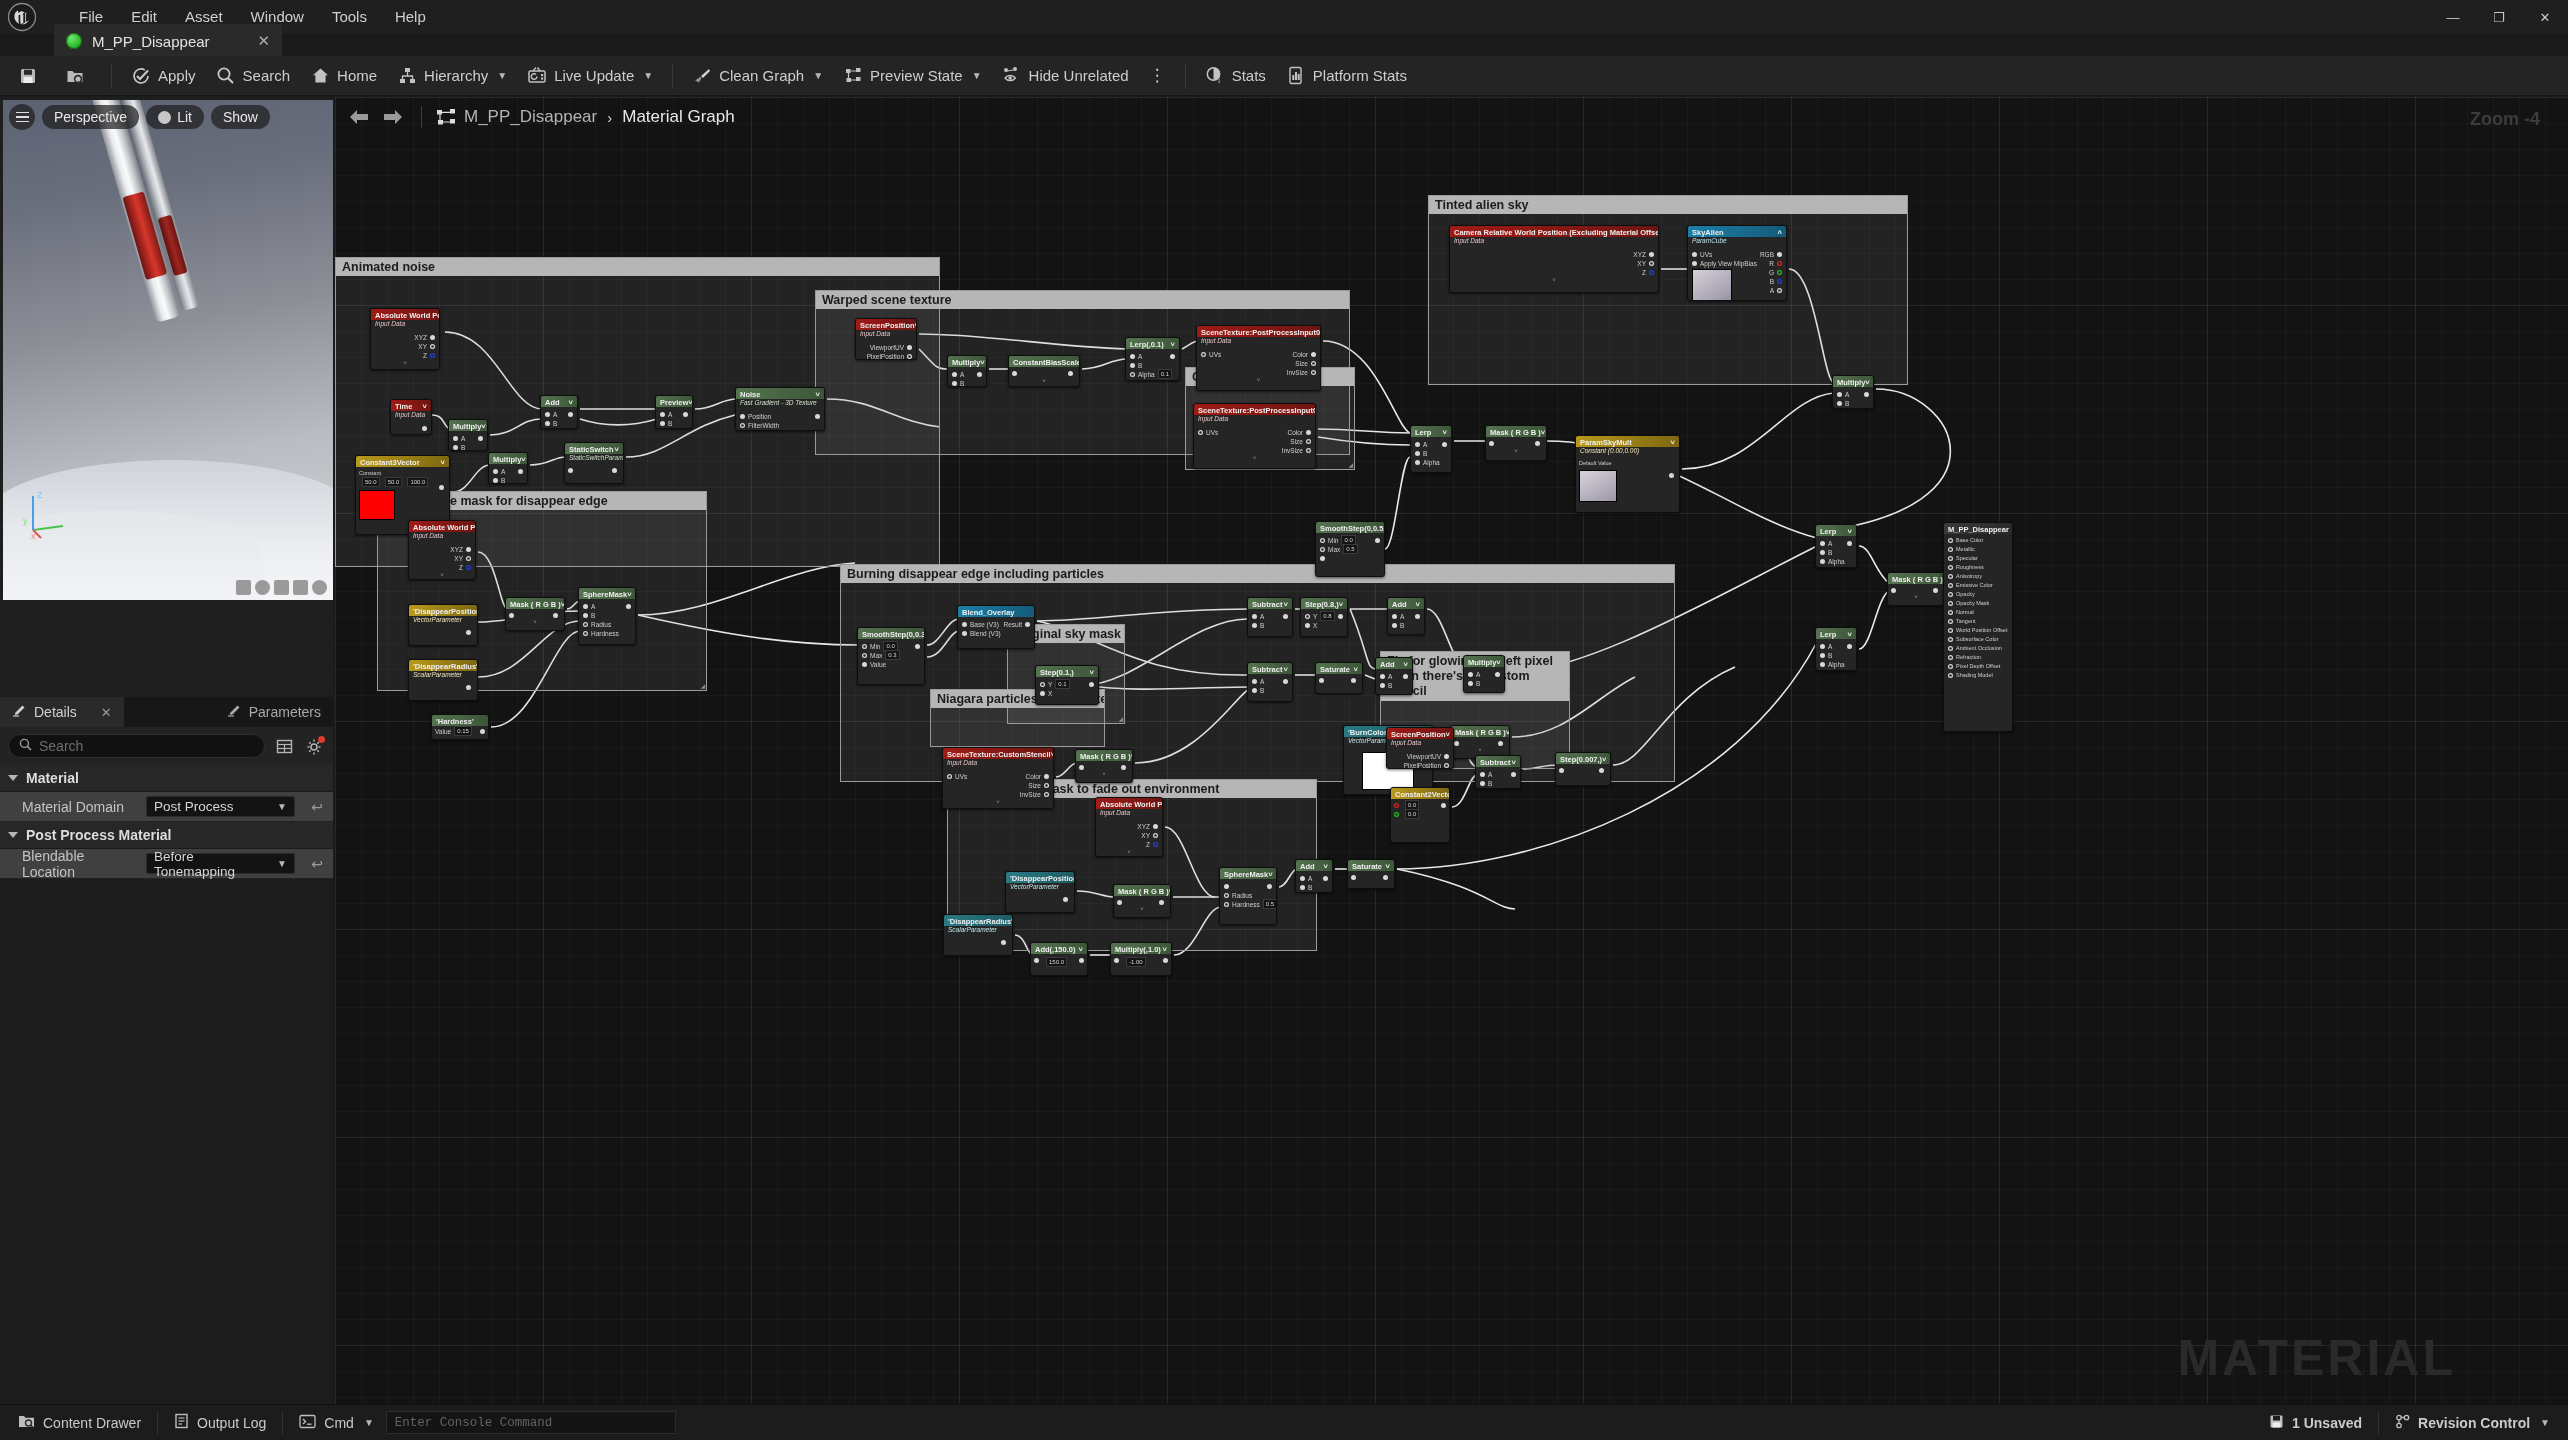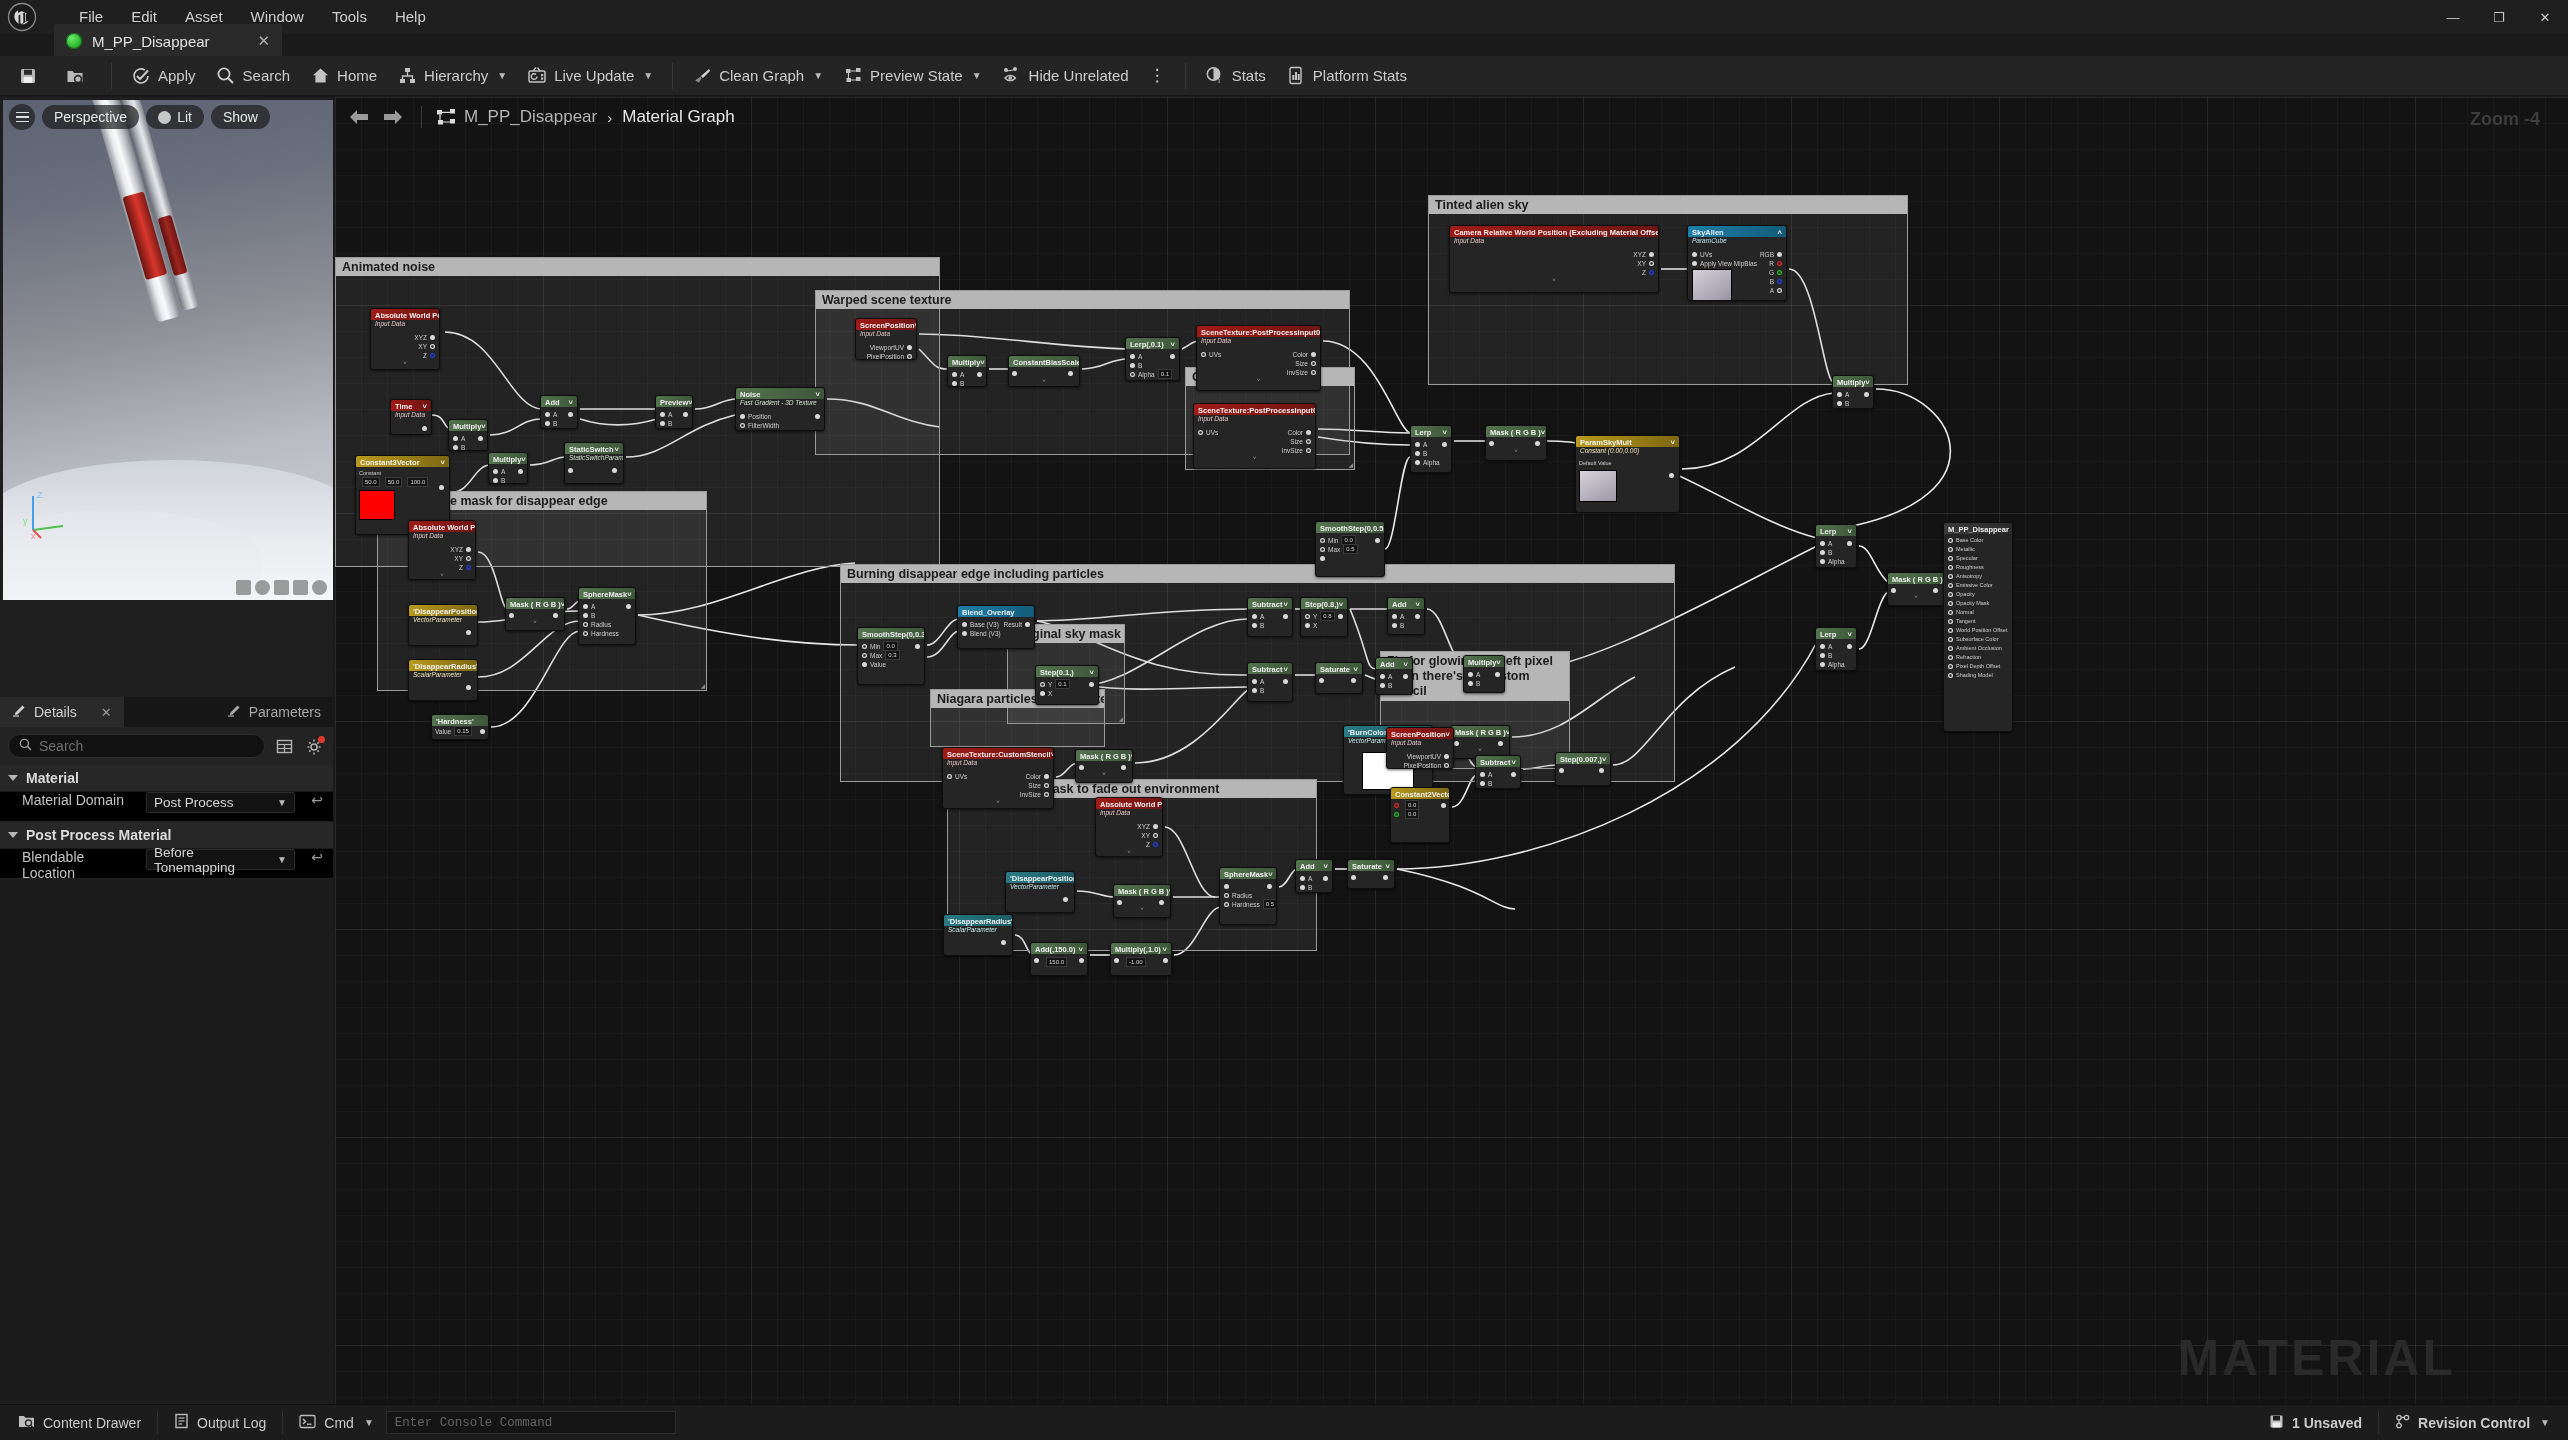--- a/index.html
+++ b/index.html
@@ -154,22 +154,22 @@
   .det-search .ph { font-size: 14px; color: #6e6e6e; }
   .det-icon-btn { width: 22px; height: 22px; display:flex; align-items:center; justify-content:center; position: relative; }
   .det-dot { position: absolute; right: 0px; top: 1px; width: 7px; height: 7px; border-radius: 50%; background: #e03b2f; }
   .cat-row {
     display: flex; align-items: center; gap: 8px; height: 27px; padding-left: 8px;
     background: #272727; font-size: 14px; font-weight: bold; color: #dcdcdc;
     border-bottom: 1px solid #1a1a1a;
   }
   .tri { width: 0; height: 0; border-left: 5px solid transparent; border-right: 5px solid transparent; border-top: 6px solid #b5b5b5; }
   .prop-row {
-    display: flex; align-items: flex-start; height: 30px; border-bottom: 1px solid #222;
-    background: #000000;
+    display: flex; align-items: center; height: 30px; border-bottom: 1px solid #222;
+    background: #404040;
   }
   .prop-label { width: 140px; padding-left: 22px; font-size: 14px; color: #c4c4c4; }
   .prop-val { flex: 1; padding: 0 6px; }
   .combo {
     height: 21px; background: #131313; border: 1px solid #2b2b2b; border-radius: 2px;
     display: flex; align-items: center; justify-content: space-between; padding: 0 7px;
     font-size: 13.5px; color: #d6d6d6;
   }
   .prop-reset { width: 32px; text-align: center; font-size: 14px; color: #9d9d9d; }
 

